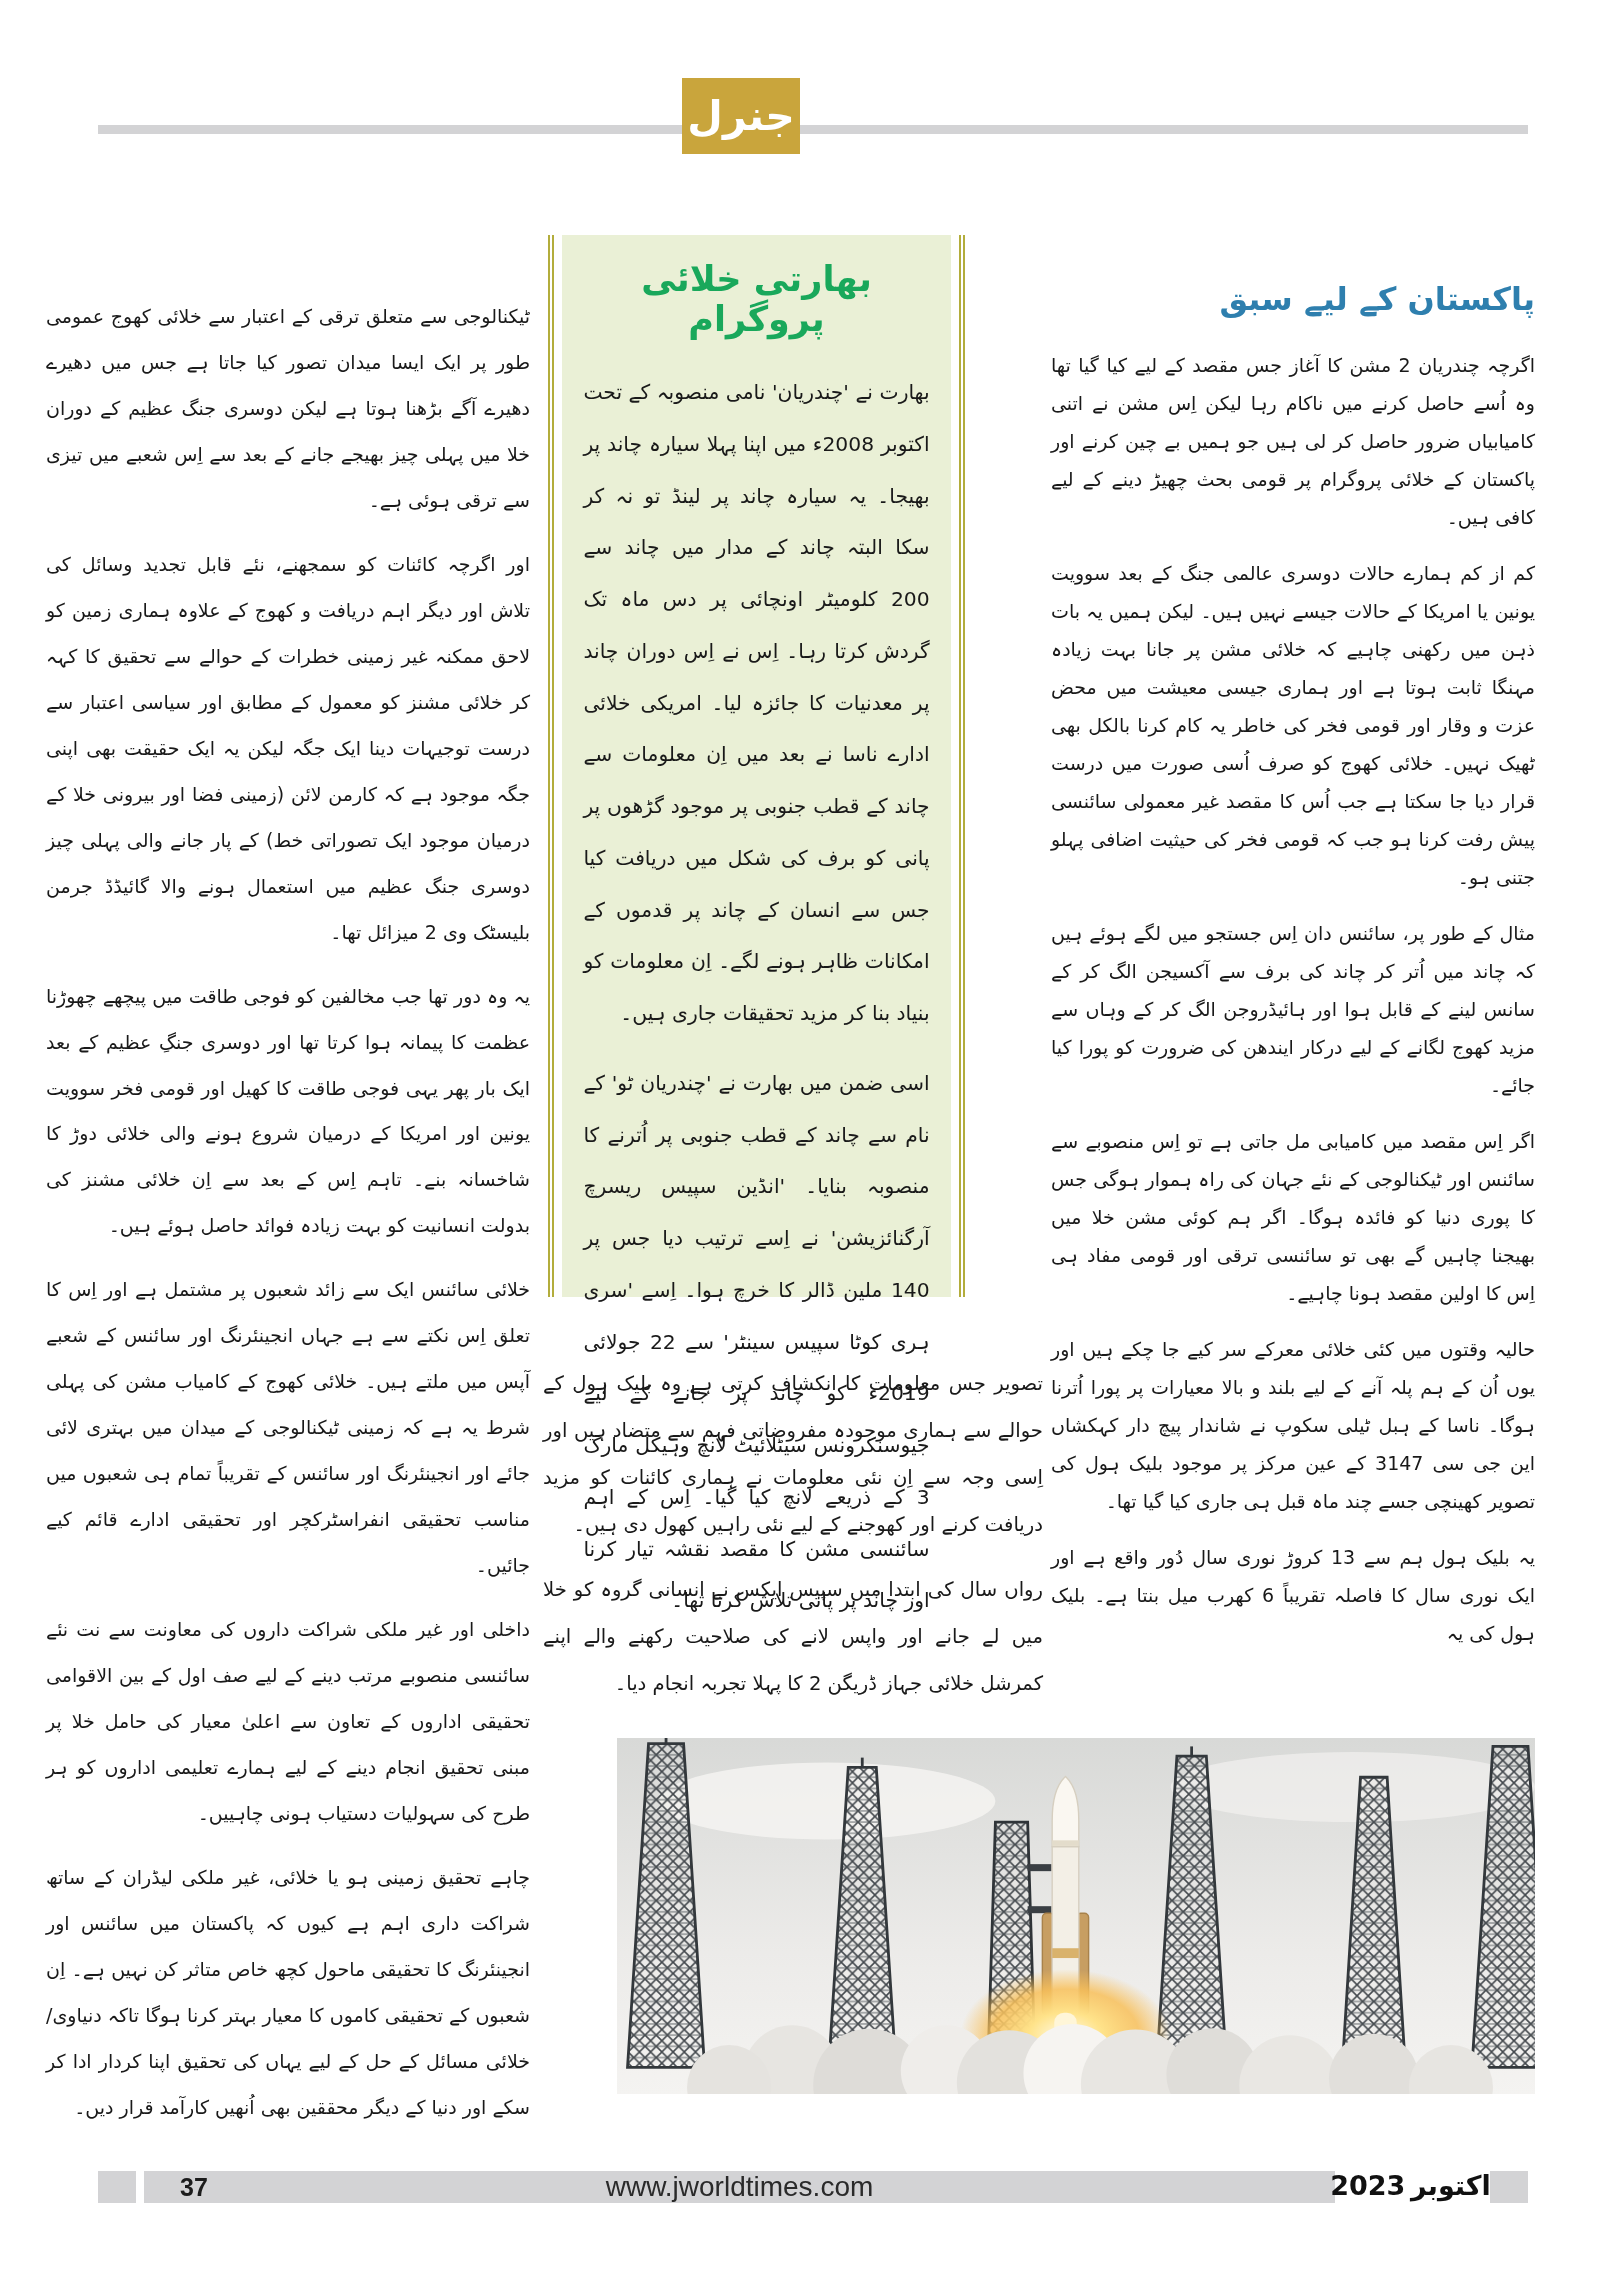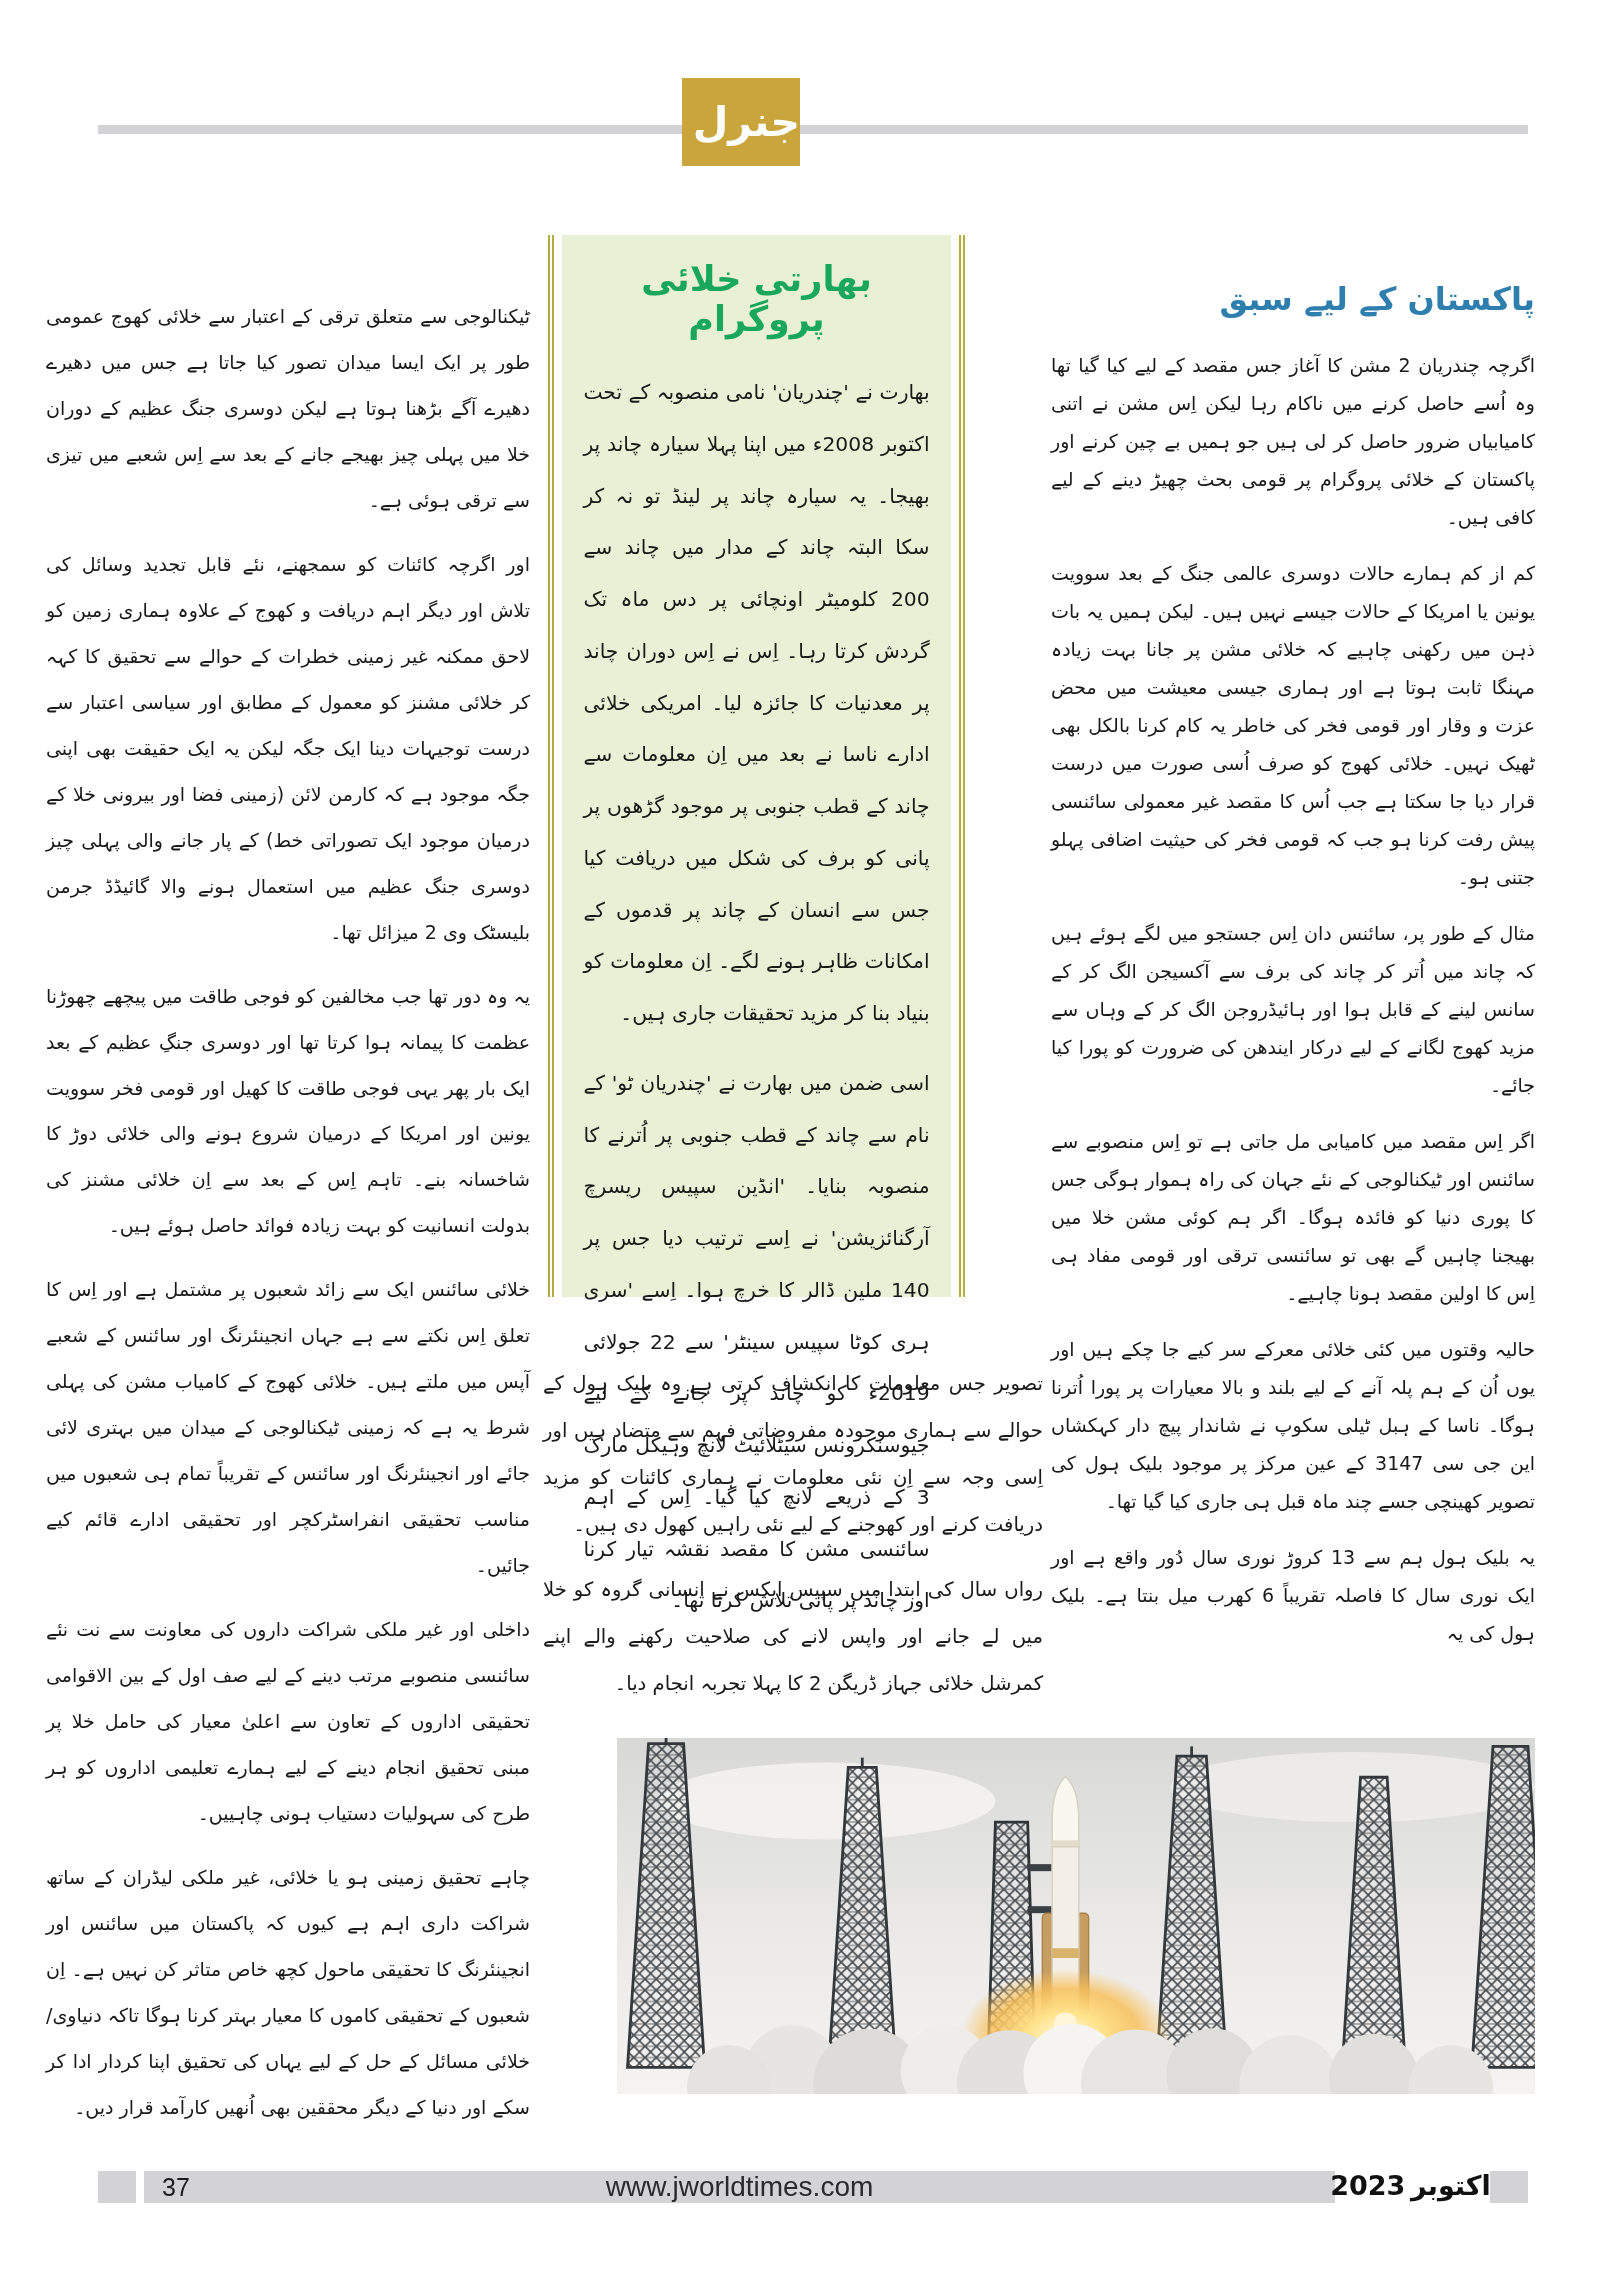--- a/index.html
+++ b/index.html
@@ -10,23 +10,23 @@
     font-family:"DejaVu Sans", sans-serif;
     color:#191919;
     overflow:hidden;
   }
   
   .header-line{
     position:absolute;left:98px;top:125px;width:1430px;height:9px;
     background:#d3d3d5;
   }
   .header-badge{
-    position:absolute;left:682px;top:78px;width:118px;height:88px;
+    position:absolute;left:682px;top:78px;width:118px;height:76px;
     background:#c9a53c;
-    display:flex;align-items:center;justify-content:flex-end;
+    display:flex;align-items:center;justify-content:center;
   }
   .header-badge span{
     color:#ffffff;font-size:41px;font-weight:bold;direction:rtl;
   }
   
   .urdu{
     direction:rtl;
     text-align:justify;
     margin:0 0 18px 0;
   }
@@ -77,22 +77,22 @@
   }
   .footer-square.left{left:98px;}
   .footer-square.right{left:1490px;}
   .footer-bar{
     position:absolute;left:144px;top:2171px;width:1191px;height:32px;
     background:#d3d3d5;
     display:flex;align-items:center;
   }
   .footer-page-number{
     font-family:"Liberation Sans", sans-serif;
-    font-size:25px;font-weight:normal;color:#1c1c1c;
-    padding-left:18px;
+    font-size:25px;font-weight:bold;color:#1c1c1c;
+    padding-left:36px;
   }
   .footer-website{
     position:absolute;left:0;right:0;text-align:center;
     font-family:"Liberation Sans", sans-serif;
     font-size:28px;color:#2a2a2a;
   }
   .footer-date{
     position:absolute;left:1337px;top:2164px;width:147px;height:43px;
     direction:rtl;display:flex;align-items:center;justify-content:center;gap:5.6px;
     font-size:27px;color:#111;font-weight:bold;

